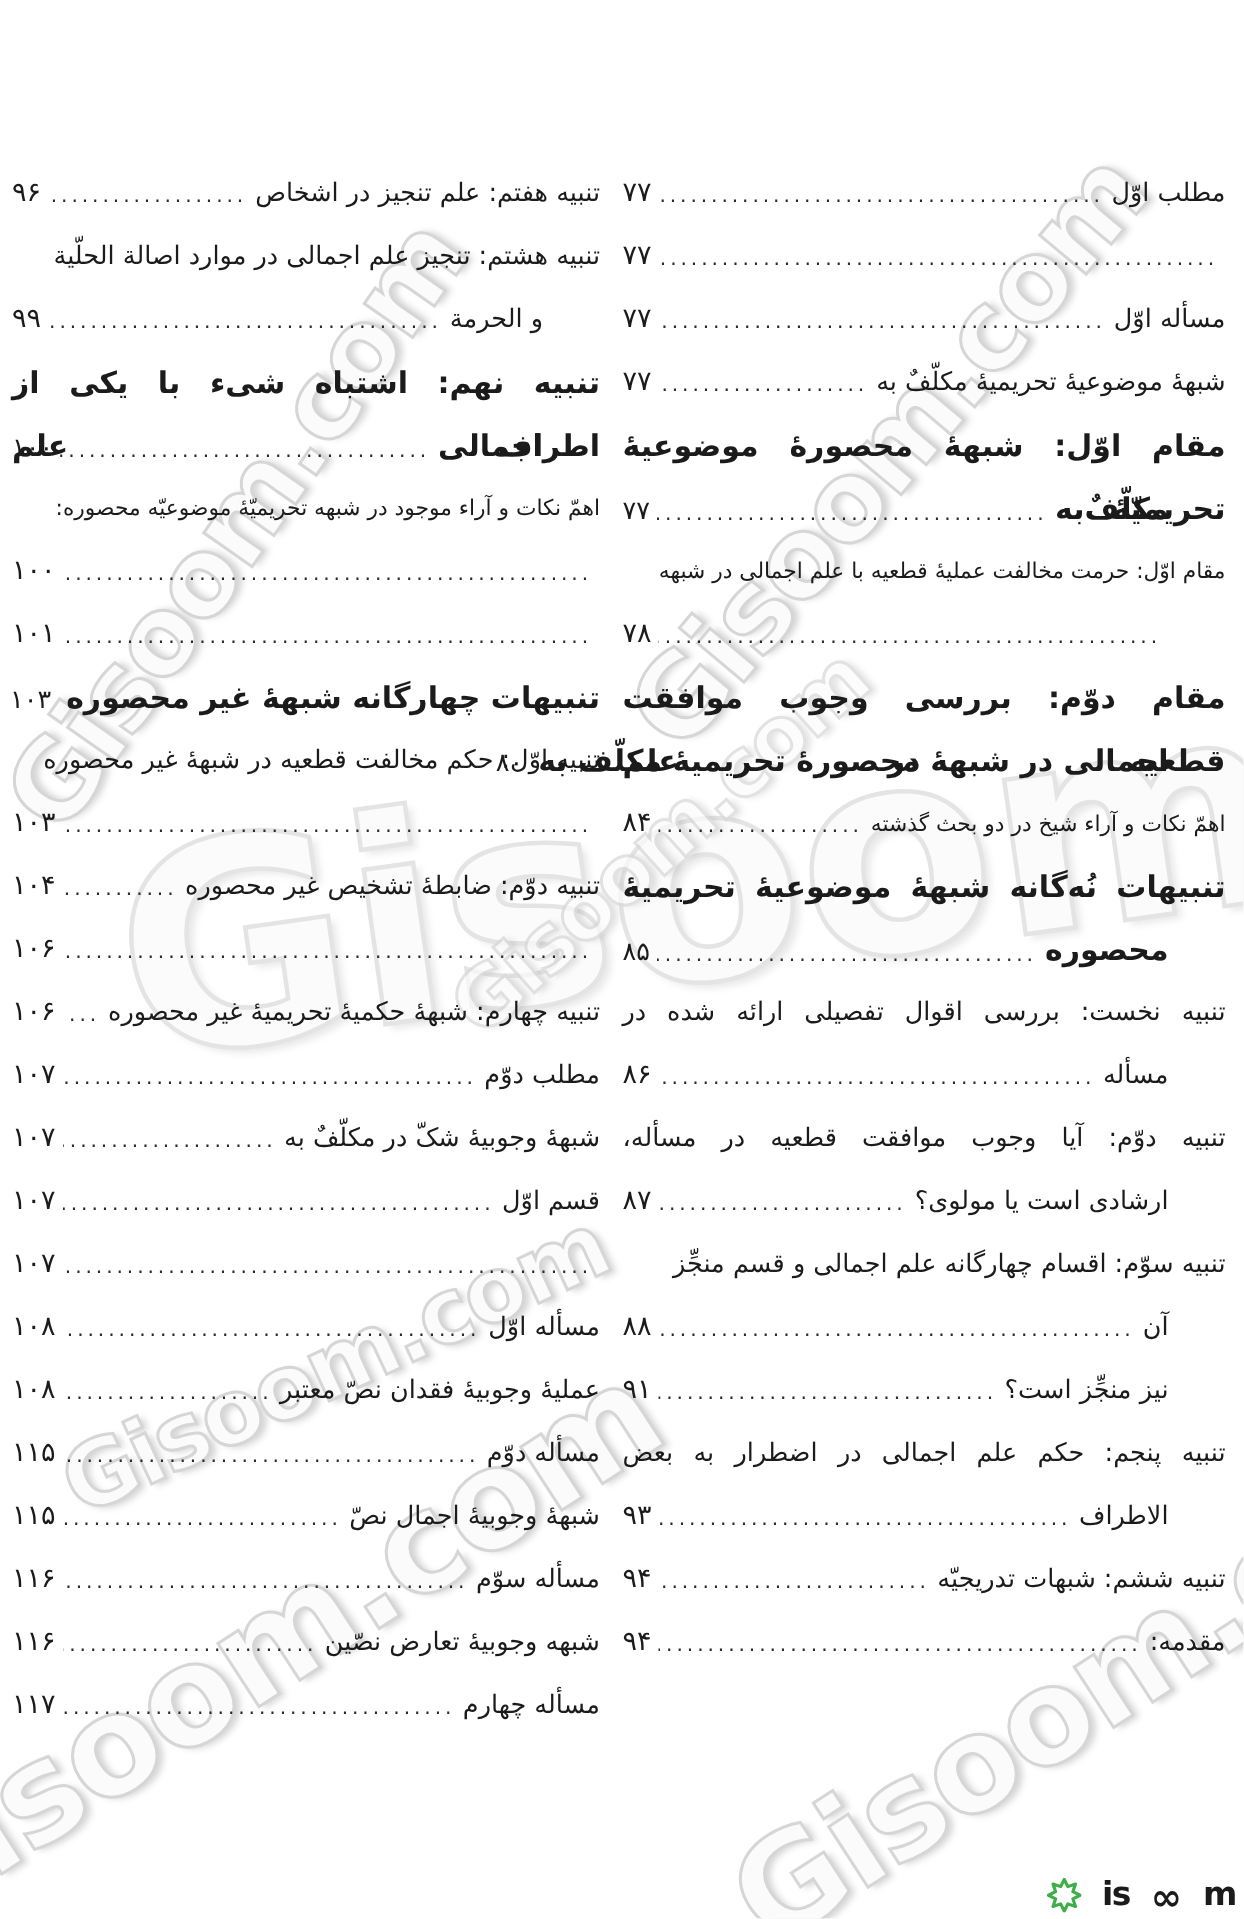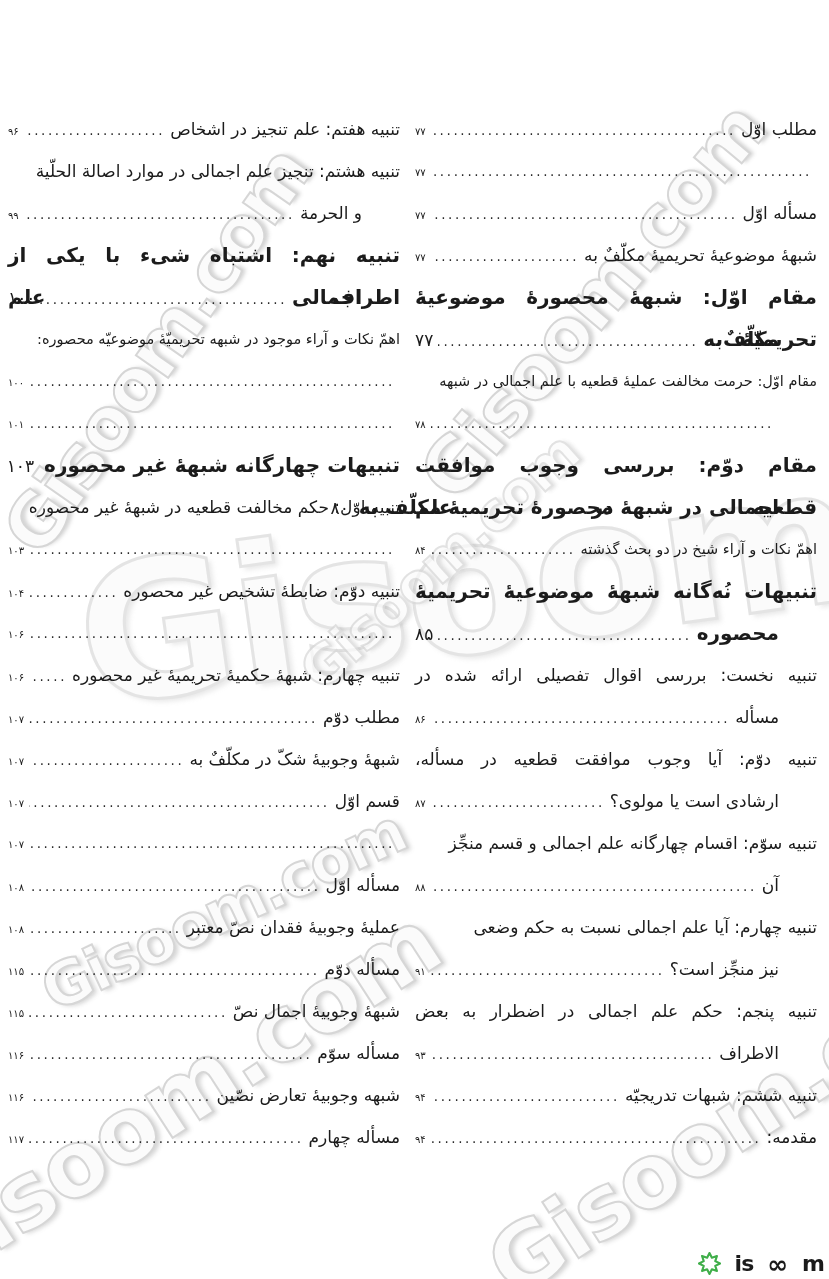--- a/index.html
+++ b/index.html
@@ -35,21 +35,21 @@
   .row.stretch .t{flex:1 1 auto;white-space:normal;text-align:justify;text-align-last:justify;word-spacing:3px;}
   .row.indent{padding-right:38px;}
   .row.big{font-size:20px;font-weight:bold;}
   .row.big .dots{font-weight:normal;}
   .row.small{font-size:14.5px;}
   .dots{
     flex:1 1 auto;min-width:0;overflow:hidden;white-space:nowrap;
     font-size:13.5px;letter-spacing:2.6px;color:#2a2a2a;margin:0 5px;
   }
   .dots::after{content:"..................................................................................................................................................................";}
-  .num{white-space:nowrap;font-size:10px;font-weight:normal;letter-spacing:1px;}
+  .num{white-space:nowrap;font-size:18px;font-weight:normal;letter-spacing:1px;}
   .row.big .num{font-size:17px;}
   
   .logo{
     position:absolute;right:5px;bottom:3px;
     display:flex;align-items:center;gap:14px;
     font-weight:bold;letter-spacing:-1px;line-height:1;text-align:right;
   }
   .logo svg{display:block;margin-left:1px;}
   .lg-is{font-size:22px;}
   .lg-oo{font-size:25px;position:relative;top:1px;letter-spacing:0;}
@@ -143,23 +143,20 @@
         <span class="num">۸۷</span>
       </div>
       <div class="row">
         <span class="t">تنبیه سوّم: اقسام چهارگانه علم اجمالی و قسم منجِّز</span>
       </div>
       <div class="row indent">
         <span class="t">آن</span>
         <span class="dots"></span>
         <span class="num">۸۸</span>
       </div>
-      <div class="row">
-        <span class="t">تنبیه چهارم: آیا علم اجمالی نسبت به حکم وضعی</span>
-      </div>
       <div class="row indent">
         <span class="t">نیز منجِّز است؟</span>
         <span class="dots"></span>
         <span class="num">۹۱</span>
       </div>
       <div class="row stretch">
         <span class="t">تنبیه پنجم: حکم علم اجمالی در اضطرار به بعض</span>
       </div>
       <div class="row indent">
         <span class="t">الاطراف</span>

